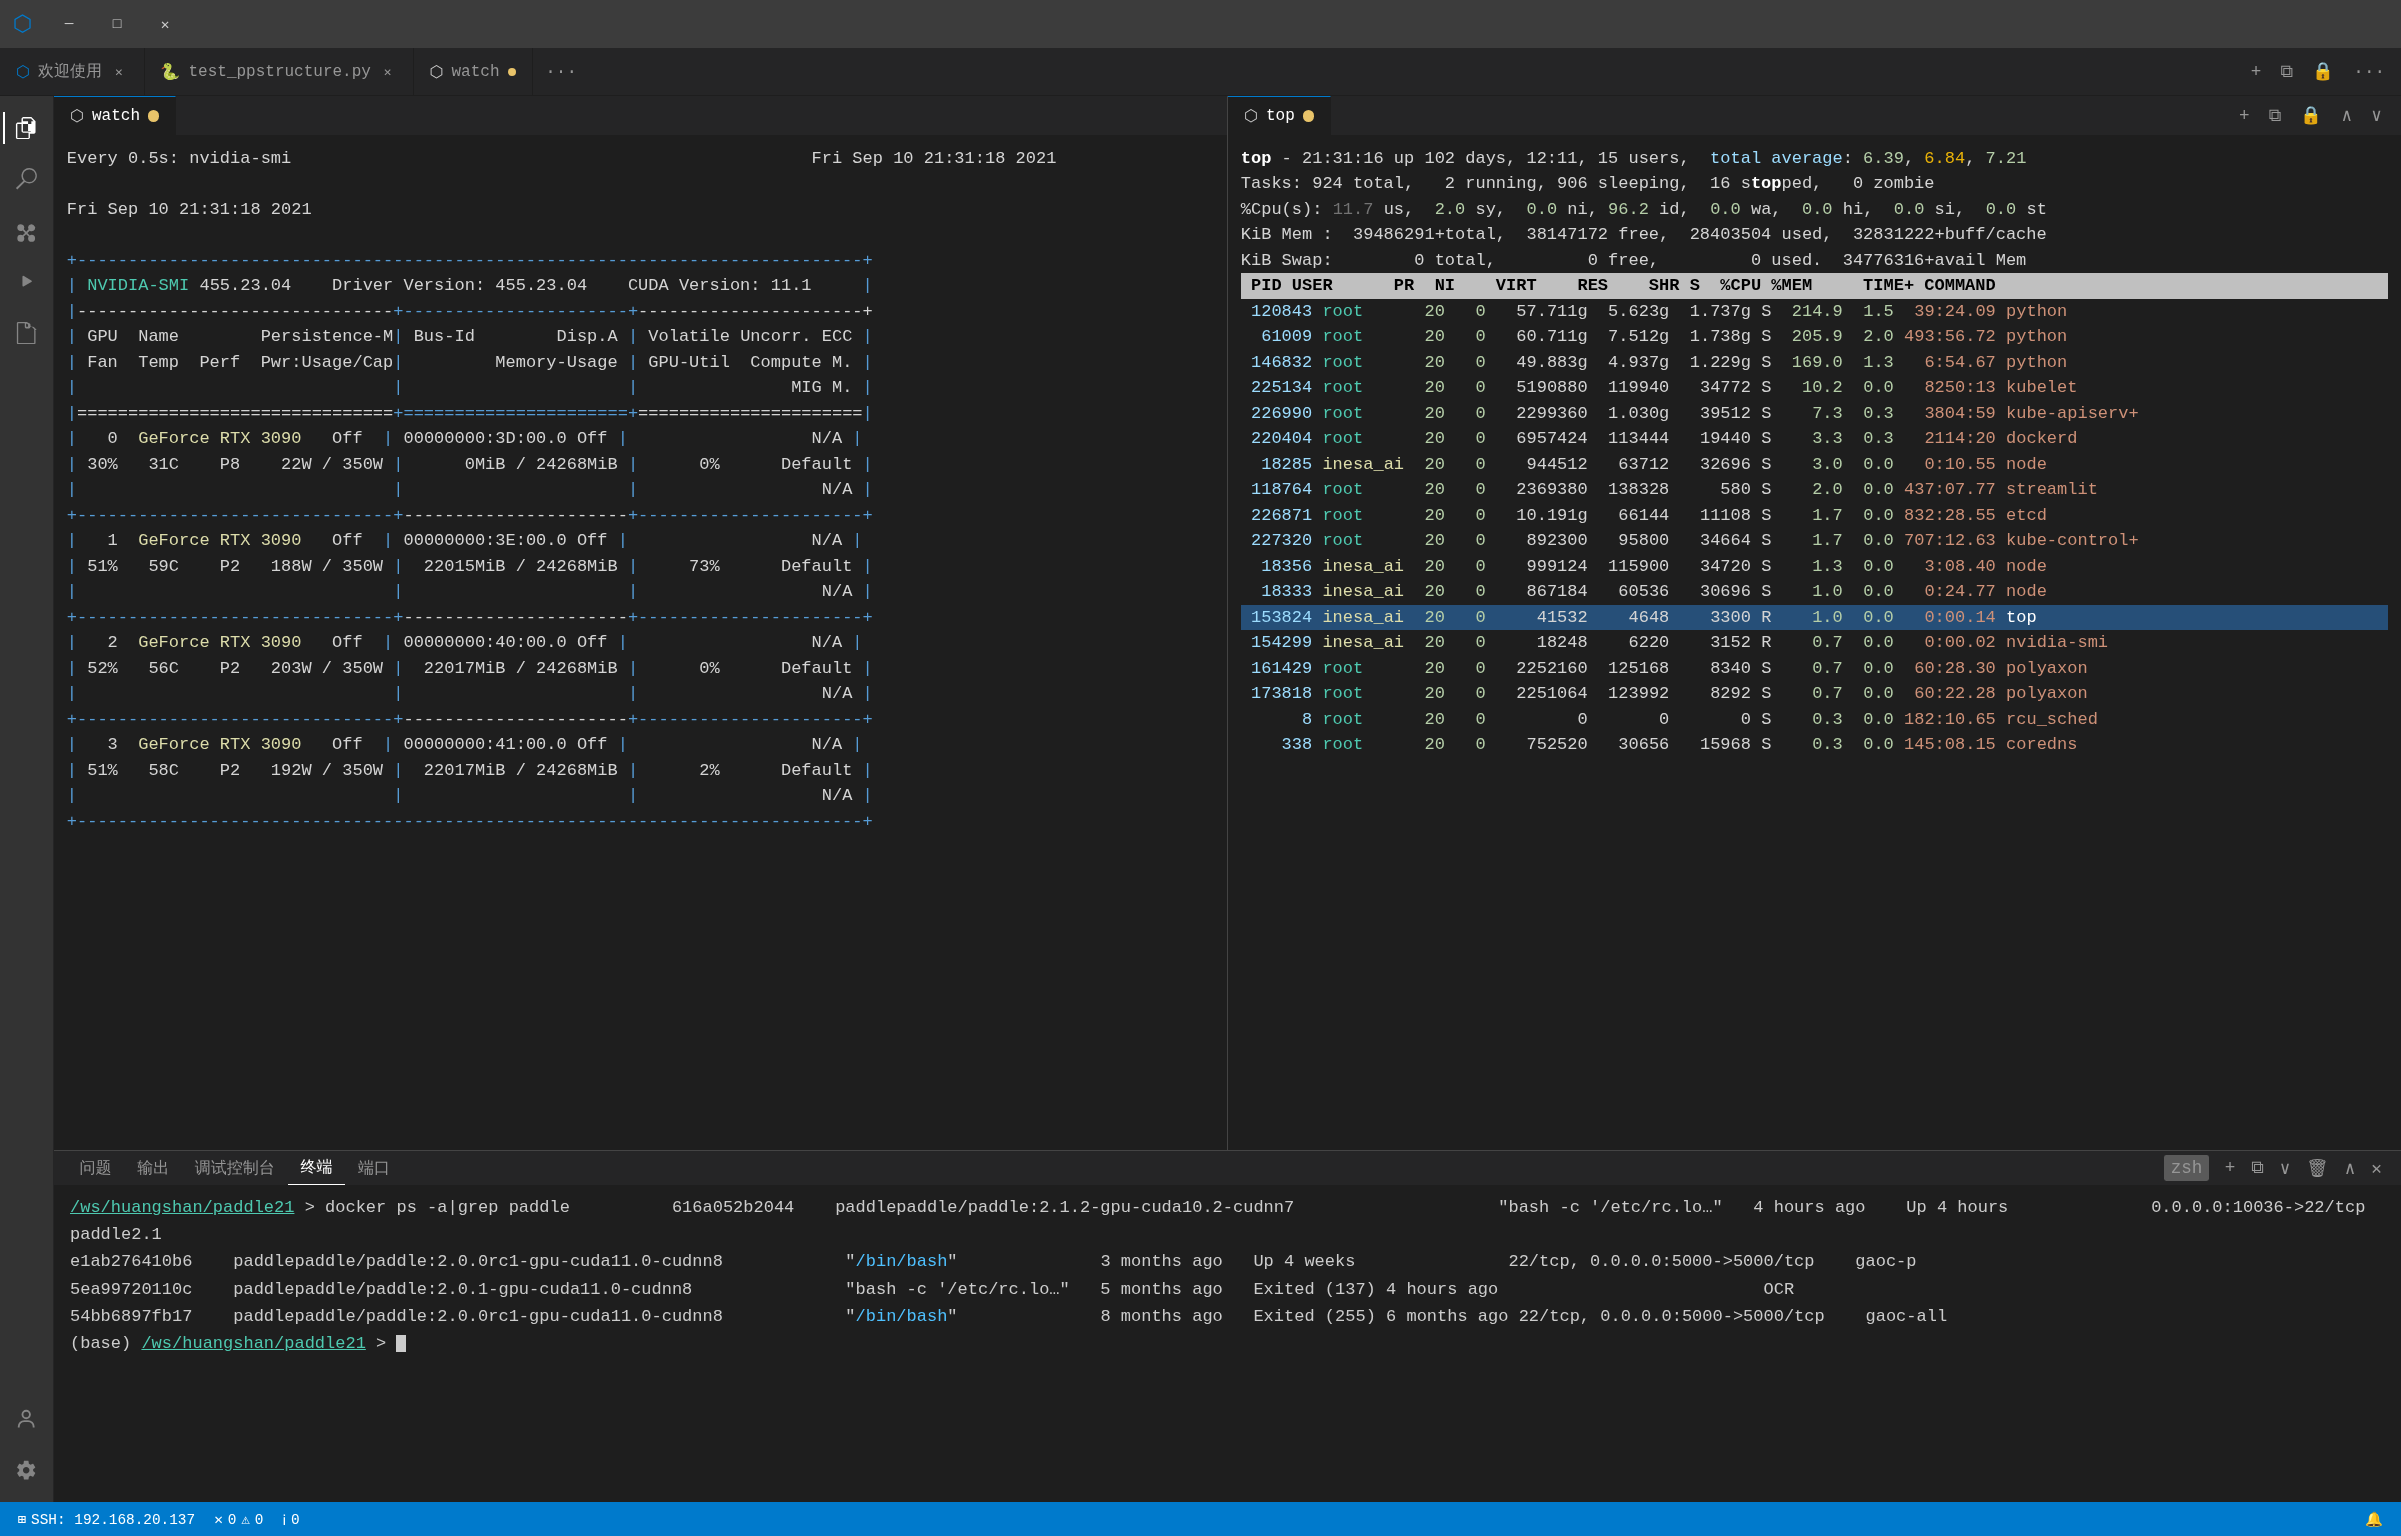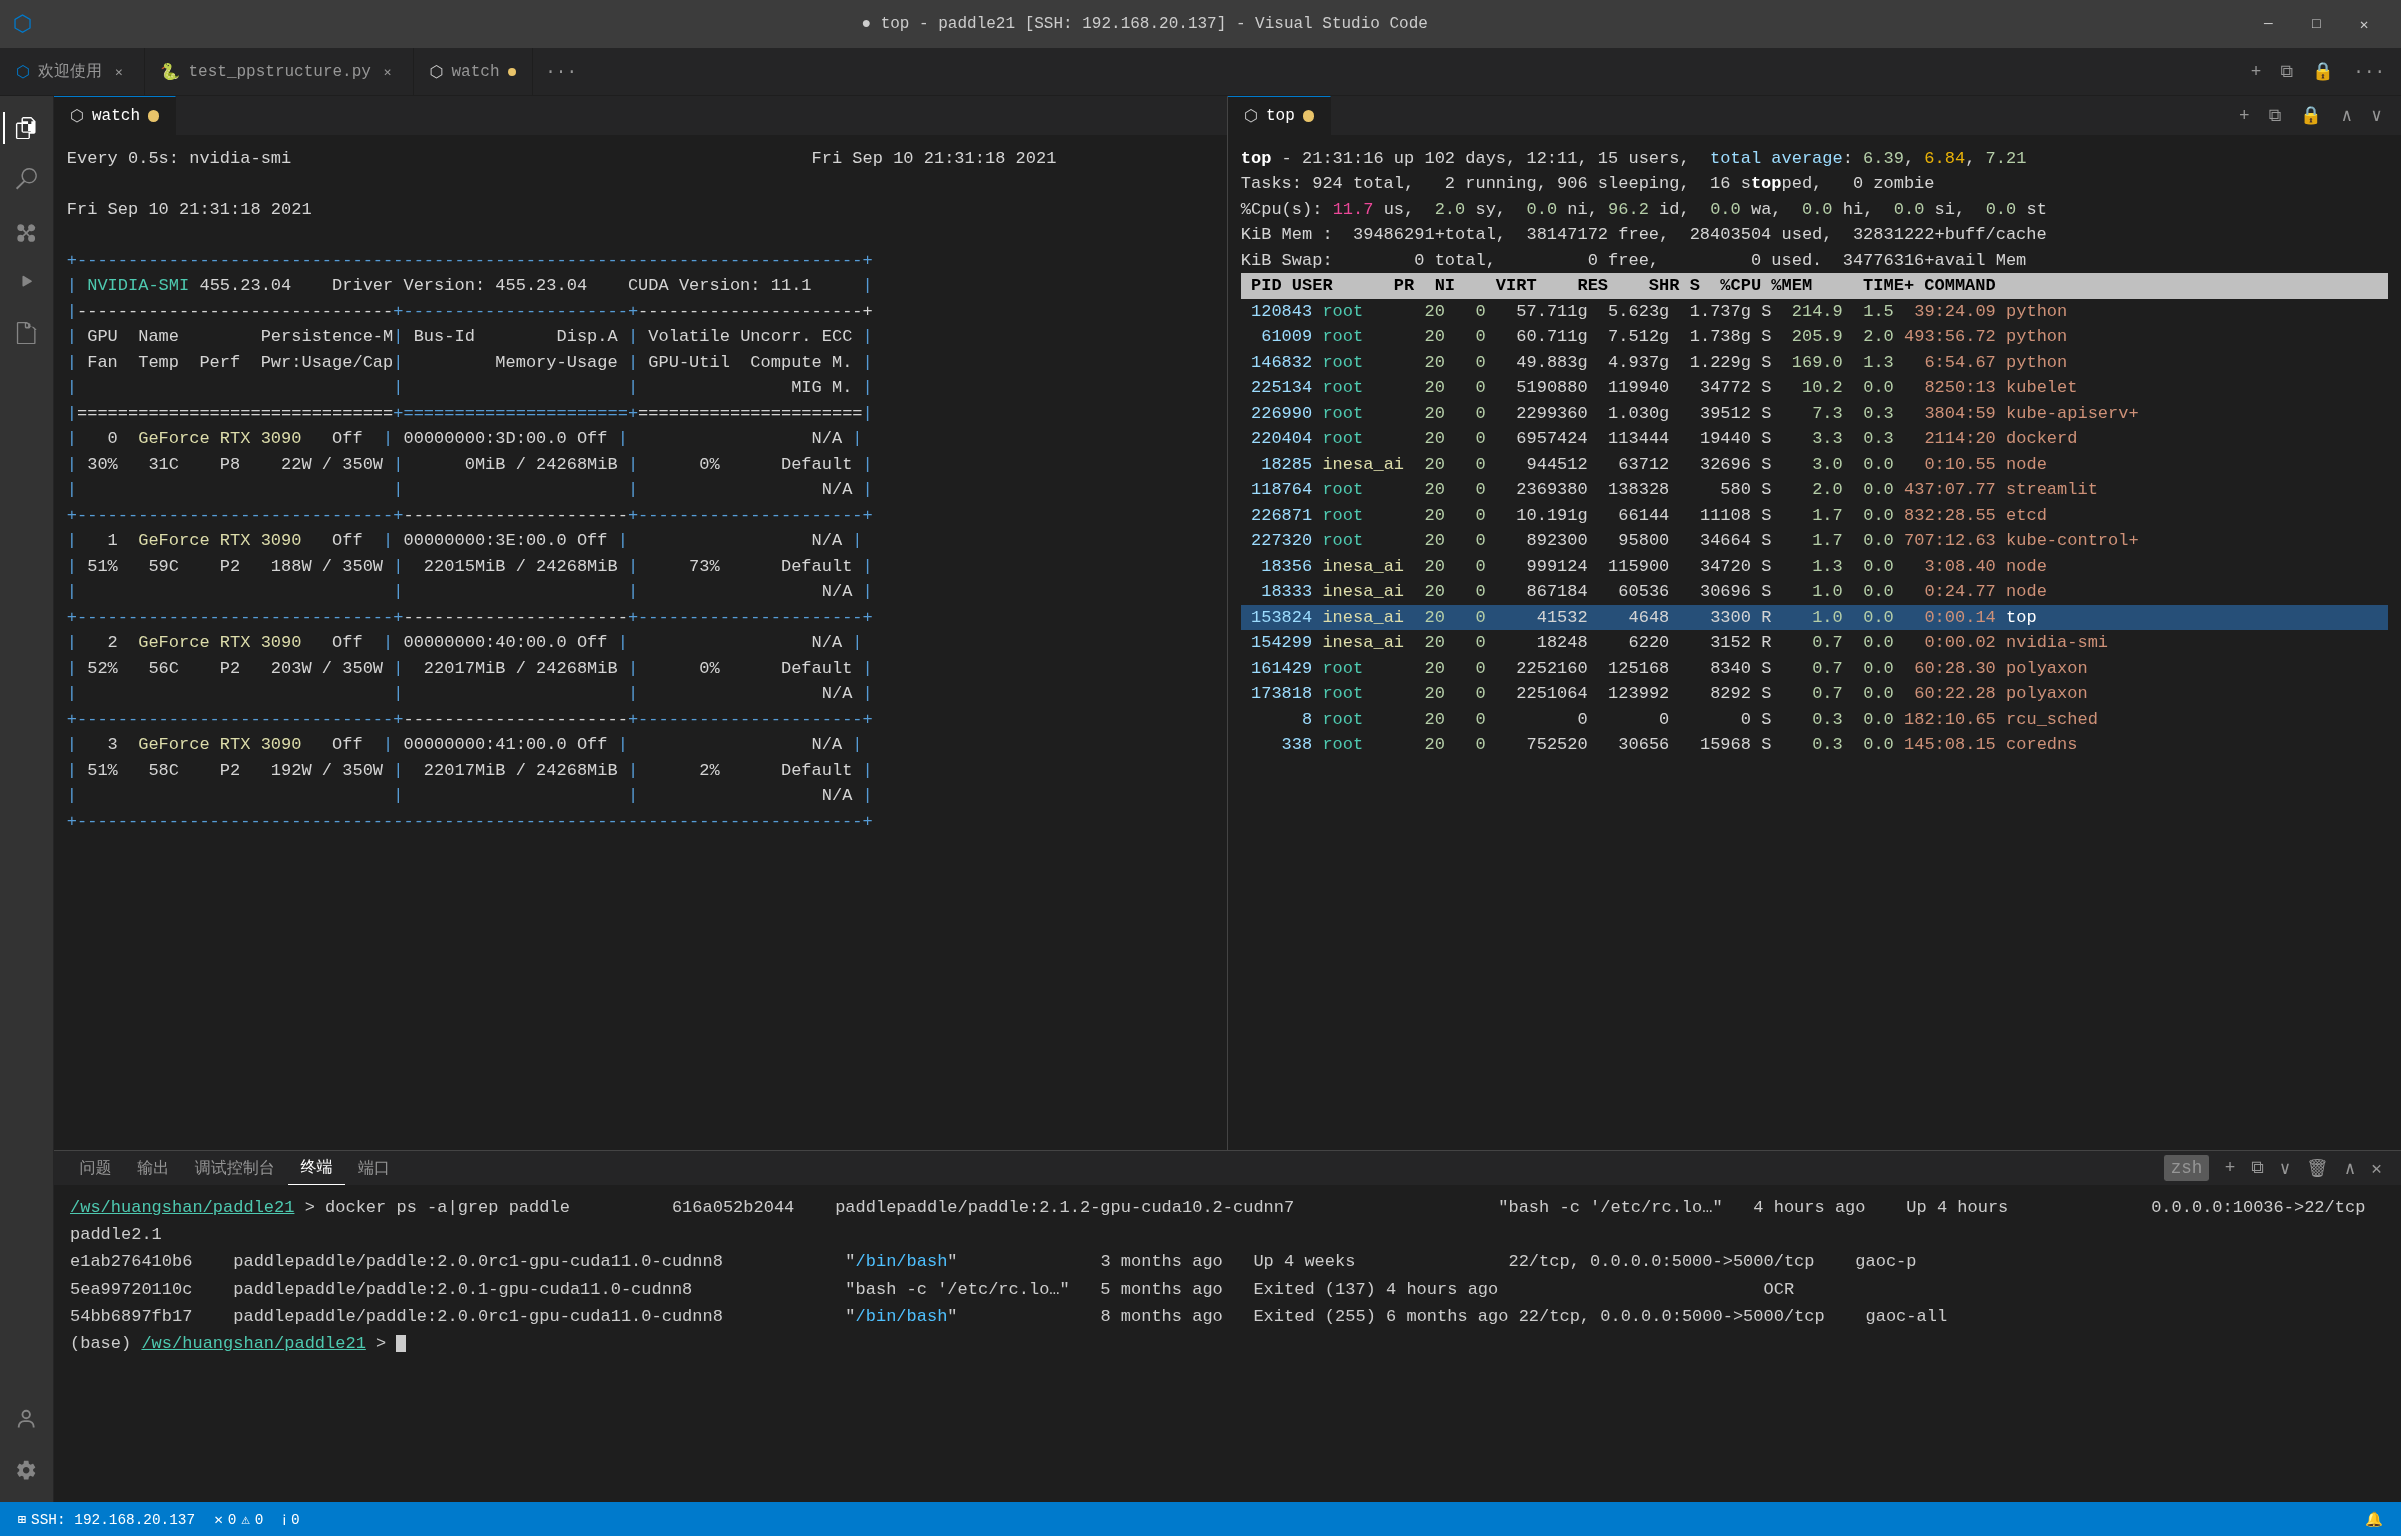--- a/index.html
+++ b/index.html
@@ -311,21 +311,20 @@
       padding: 3.2px 6.4px;
     }
   </style>
 </head>
 <body>
 
 <div class="titlebar">
   <div style="display:flex;align-items:center;gap:6.4px;margin-right:12.8px;">
     <span style="color:#007acc;font-size:22.4px;">⬡</span>
   </div>
-  <div class="titlebar-title">● top - paddle21 [SSH: 192.168.20.137] - Visual Studio Code</div>
   <div class="titlebar-controls">
     <span>─</span>
     <span>□</span>
     <span class="close">✕</span>
   </div>
 </div>
 
 <div class="tabbar">
   <div class="tab">
     <span style="color:#007acc;">⬡</span>
@@ -446,21 +445,21 @@
           <div class="editor-right-tabs">
             <span class="editor-right-tab-btn">+</span>
             <span class="editor-right-tab-btn">⧉</span>
             <span class="editor-right-tab-btn">🔒</span>
             <span class="editor-right-tab-btn">∧</span>
             <span class="editor-right-tab-btn">∨</span>
           </div>
         </div>
         <div class="editor-content" id="right-editor-content"><span style="color:#ffffff;font-weight:bold;">top</span> - 21:31:16 up 102 days, 12:11, 15 users,  <span style="color:#9cdcfe;">total average</span>: <span style="color:#b5cea8;">6.39</span>, <span style="color:#eab308;">6.84</span>, <span style="color:#b5cea8;">7.21</span>
 Tasks: 924 total,   2 running, 906 sleeping,  16 s<span style="color:#ffffff;font-weight:bold;">top</span>ped,   0 zombie
-%Cpu(s): <span style="color:#ec4899;text-align:center;">11.7</span> us,  <span style="color:#b5cea8;">2.0</span> sy,  <span style="color:#b5cea8;">0.0</span> ni, <span style="color:#b5cea8;">96.2</span> id,  <span style="color:#b5cea8;">0.0</span> wa,  <span style="color:#b5cea8;">0.0</span> hi,  <span style="color:#b5cea8;">0.0</span> si,  <span style="color:#b5cea8;">0.0</span> st
+%Cpu(s): <span style="color:#737373;text-align:center;">11.7</span> us,  <span style="color:#b5cea8;">2.0</span> sy,  <span style="color:#b5cea8;">0.0</span> ni, <span style="color:#b5cea8;">96.2</span> id,  <span style="color:#b5cea8;">0.0</span> wa,  <span style="color:#b5cea8;">0.0</span> hi,  <span style="color:#b5cea8;">0.0</span> si,  <span style="color:#b5cea8;">0.0</span> st
 KiB Mem :  39486291+total,  38147172 free,  28403504 used,  32831222+buff/cache
 KiB Swap:        0 total,         0 free,         0 used.  34776316+avail Mem
 <span style="background:#c0c0c0;color:#000000;display:inline-block;width:100%;font-weight:bold;"> PID USER      PR  NI    VIRT    RES    SHR S  %CPU %MEM     TIME+ COMMAND</span>
 <span style="display:inline-block;width:100%;"><span style="color:#9cdcfe;"> 120843</span> <span style="color:#4ec9b0;">root     </span> <span style="color:#b5cea8;">20</span> <span style="color:#b5cea8;">  0</span> <span style="color:#d4d4d4;">  57.711g</span> <span style="color:#d4d4d4;"> 5.623g</span> <span style="color:#d4d4d4;"> 1.737g</span> <span style="color:#d4d4d4;">S</span> <span style="color:#b5cea8;"> 214.9</span> <span style="color:#b5cea8;"> 1.5</span> <span style="color:#ce9178;"> 39:24.09</span> <span style="color:#ce9178;">python</span></span>
 <span style="display:inline-block;width:100%;"><span style="color:#9cdcfe;">  61009</span> <span style="color:#4ec9b0;">root     </span> <span style="color:#b5cea8;">20</span> <span style="color:#b5cea8;">  0</span> <span style="color:#d4d4d4;">  60.711g</span> <span style="color:#d4d4d4;"> 7.512g</span> <span style="color:#d4d4d4;"> 1.738g</span> <span style="color:#d4d4d4;">S</span> <span style="color:#b5cea8;"> 205.9</span> <span style="color:#b5cea8;"> 2.0</span> <span style="color:#ce9178;">493:56.72</span> <span style="color:#ce9178;">python</span></span>
 <span style="display:inline-block;width:100%;"><span style="color:#9cdcfe;"> 146832</span> <span style="color:#4ec9b0;">root     </span> <span style="color:#b5cea8;">20</span> <span style="color:#b5cea8;">  0</span> <span style="color:#d4d4d4;">  49.883g</span> <span style="color:#d4d4d4;"> 4.937g</span> <span style="color:#d4d4d4;"> 1.229g</span> <span style="color:#d4d4d4;">S</span> <span style="color:#b5cea8;"> 169.0</span> <span style="color:#b5cea8;"> 1.3</span> <span style="color:#ce9178;">  6:54.67</span> <span style="color:#ce9178;">python</span></span>
 <span style="display:inline-block;width:100%;"><span style="color:#9cdcfe;"> 225134</span> <span style="color:#4ec9b0;">root     </span> <span style="color:#b5cea8;">20</span> <span style="color:#b5cea8;">  0</span> <span style="color:#d4d4d4;">  5190880</span> <span style="color:#d4d4d4;"> 119940</span> <span style="color:#d4d4d4;">  34772</span> <span style="color:#d4d4d4;">S</span> <span style="color:#b5cea8;">  10.2</span> <span style="color:#b5cea8;"> 0.0</span> <span style="color:#ce9178;">  8250:13</span> <span style="color:#ce9178;">kubelet</span></span>
 <span style="display:inline-block;width:100%;"><span style="color:#9cdcfe;"> 226990</span> <span style="color:#4ec9b0;">root     </span> <span style="color:#b5cea8;">20</span> <span style="color:#b5cea8;">  0</span> <span style="color:#d4d4d4;">  2299360</span> <span style="color:#d4d4d4;"> 1.030g</span> <span style="color:#d4d4d4;">  39512</span> <span style="color:#d4d4d4;">S</span> <span style="color:#b5cea8;">   7.3</span> <span style="color:#b5cea8;"> 0.3</span> <span style="color:#ce9178;">  3804:59</span> <span style="color:#ce9178;">kube-apiserv+</span></span>
 <span style="display:inline-block;width:100%;"><span style="color:#9cdcfe;"> 220404</span> <span style="color:#4ec9b0;">root     </span> <span style="color:#b5cea8;">20</span> <span style="color:#b5cea8;">  0</span> <span style="color:#d4d4d4;">  6957424</span> <span style="color:#d4d4d4;"> 113444</span> <span style="color:#d4d4d4;">  19440</span> <span style="color:#d4d4d4;">S</span> <span style="color:#b5cea8;">   3.3</span> <span style="color:#b5cea8;"> 0.3</span> <span style="color:#ce9178;">  2114:20</span> <span style="color:#ce9178;">dockerd</span></span>
 <span style="display:inline-block;width:100%;"><span style="color:#9cdcfe;">  18285</span> <span style="color:#dcdcaa;">inesa_ai </span> <span style="color:#b5cea8;">20</span> <span style="color:#b5cea8;">  0</span> <span style="color:#d4d4d4;">   944512</span> <span style="color:#d4d4d4;">  63712</span> <span style="color:#d4d4d4;">  32696</span> <span style="color:#d4d4d4;">S</span> <span style="color:#b5cea8;">   3.0</span> <span style="color:#b5cea8;"> 0.0</span> <span style="color:#ce9178;">  0:10.55</span> <span style="color:#ce9178;">node</span></span>

